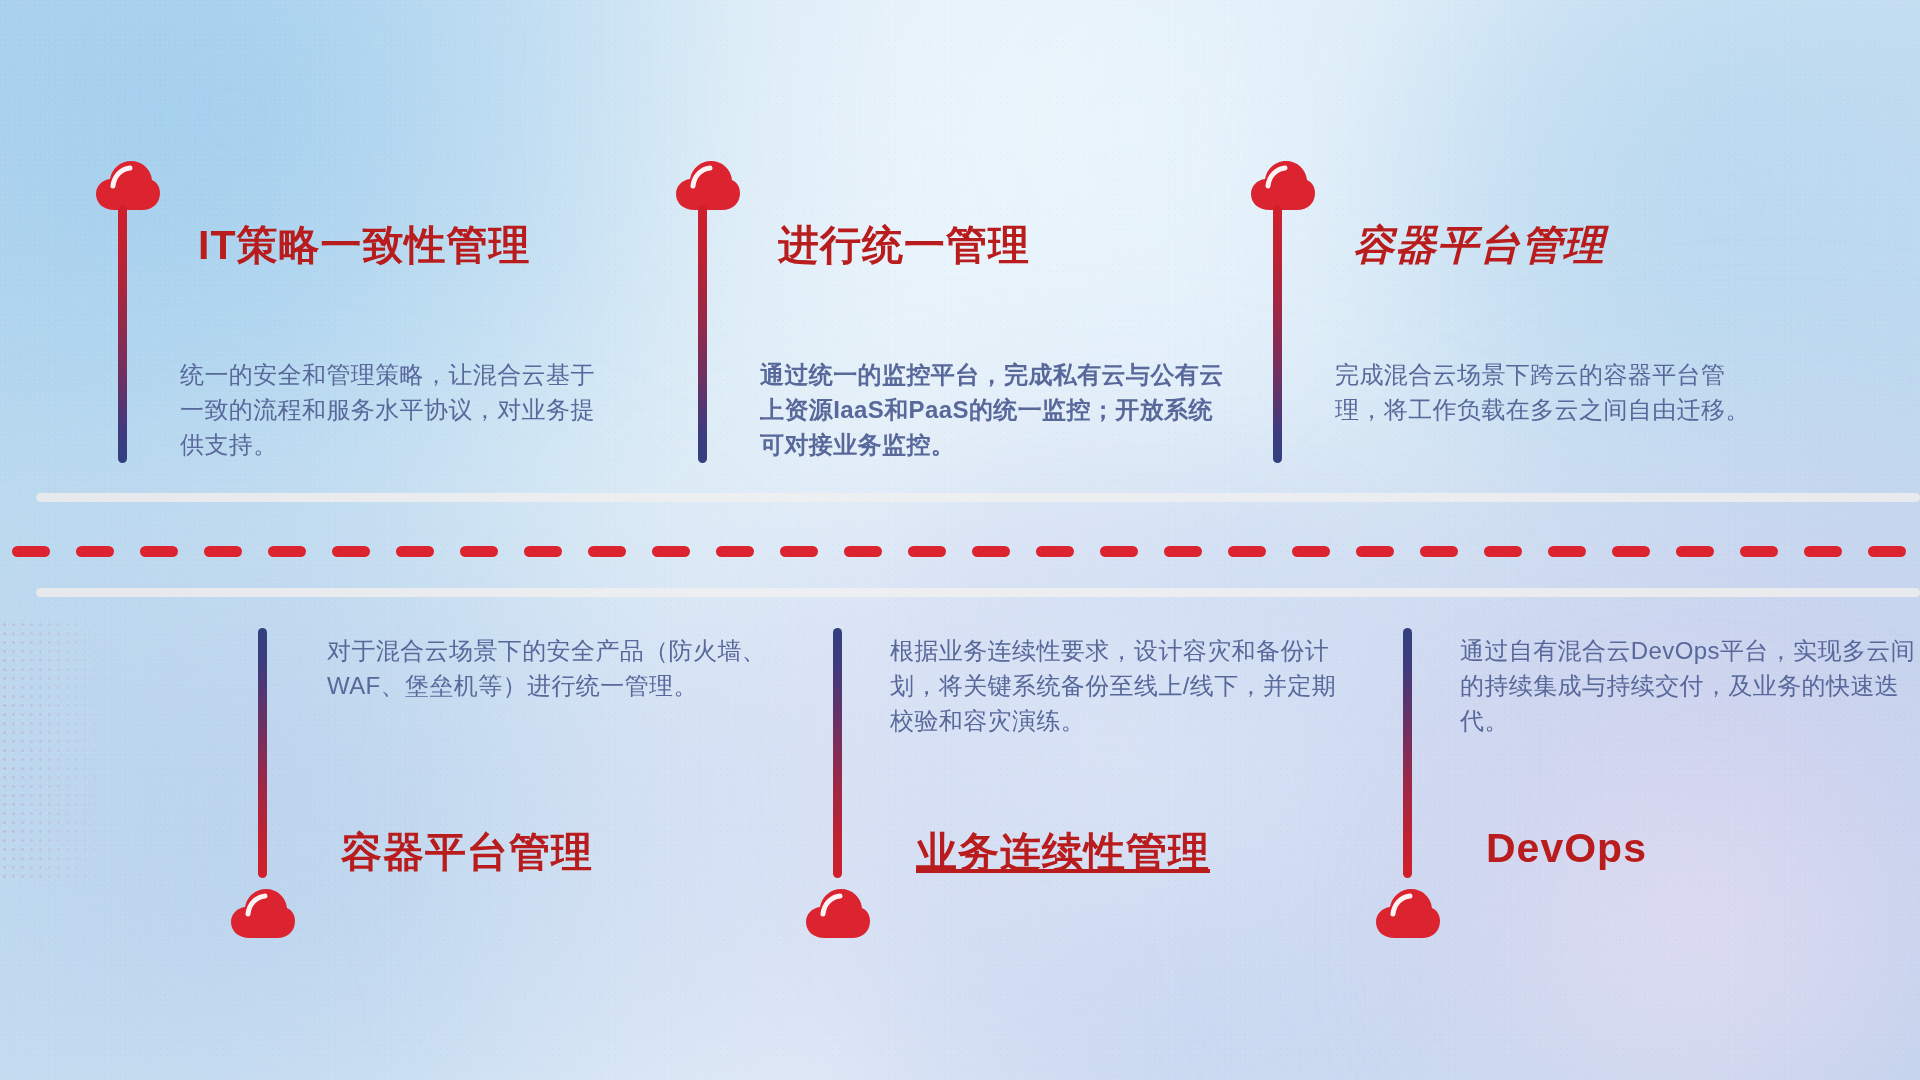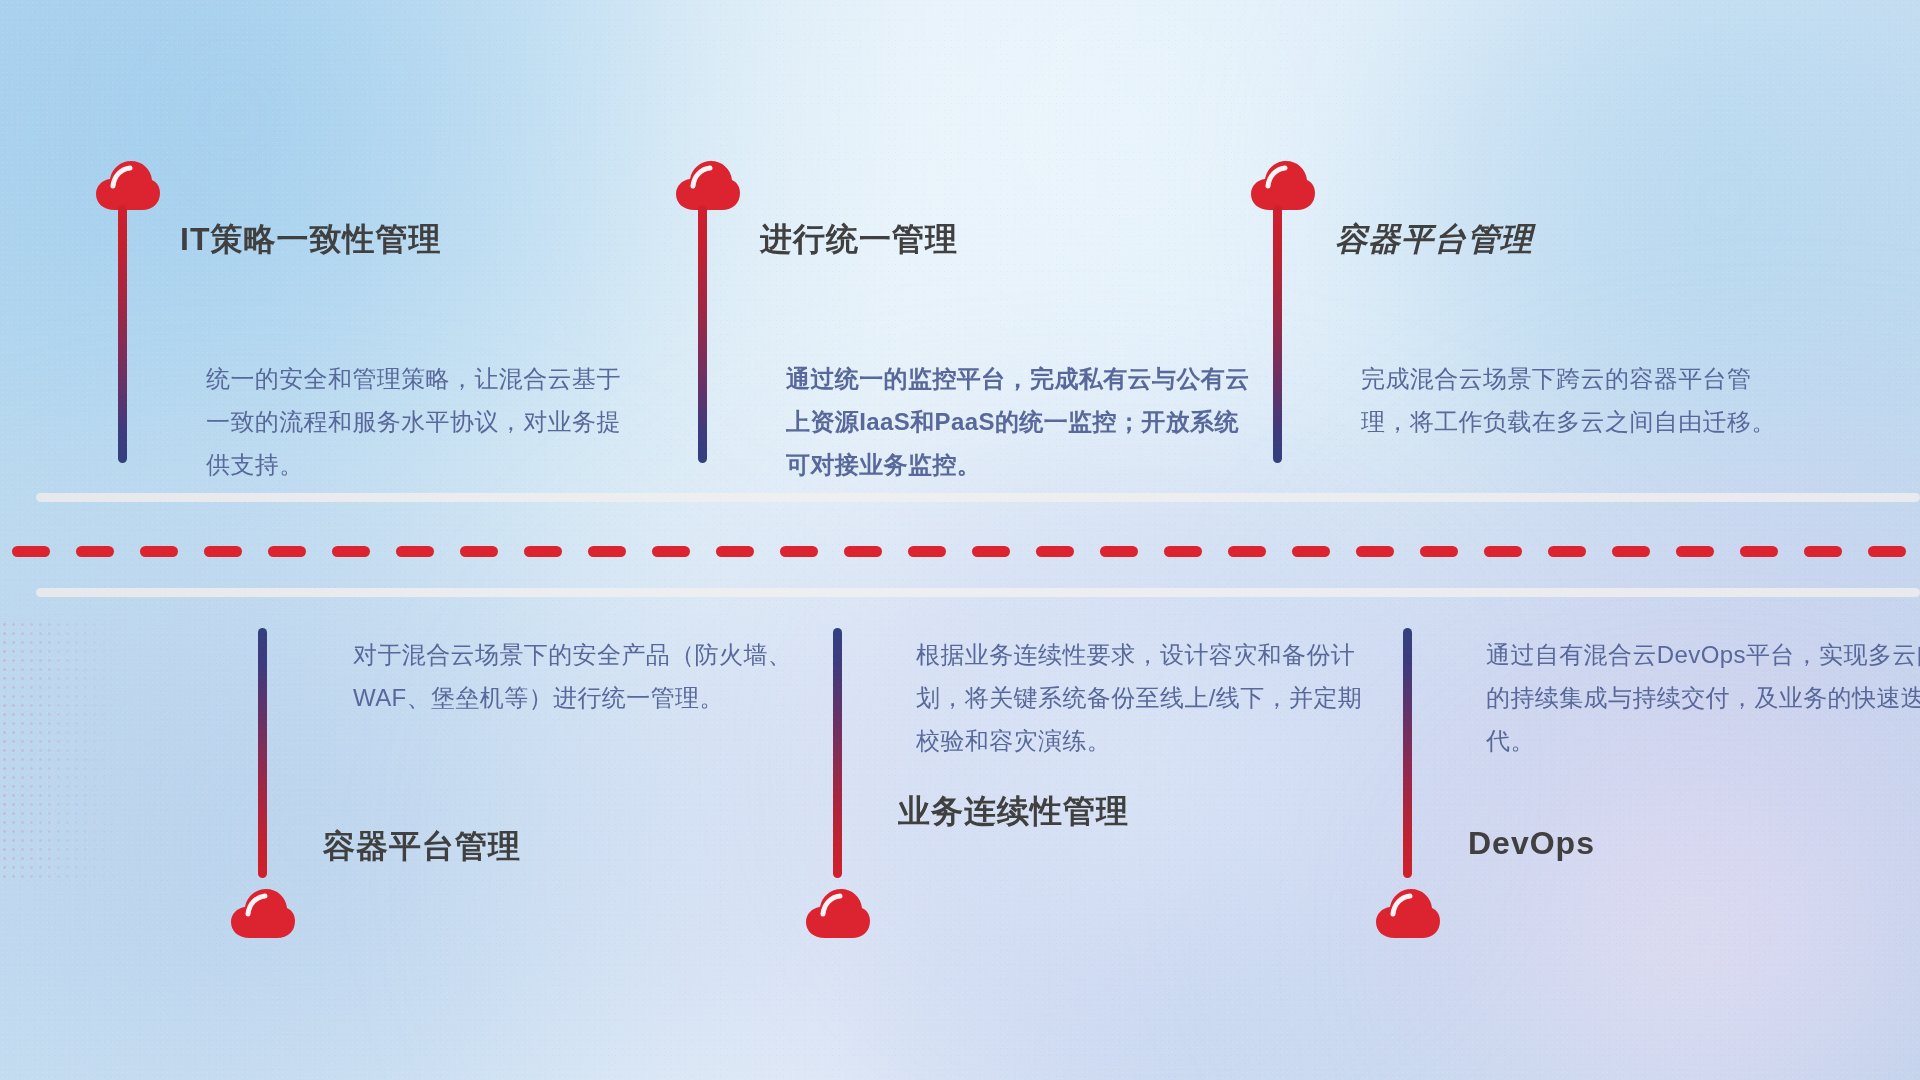--- a/index.html
+++ b/index.html
@@ -165,34 +165,34 @@
 
   .cloud-icon {
     position: absolute;
     width: 66px;
     height: 52px;
   }
   .cloud-icon svg { display: block; width: 100%; height: 100%; }
 
   .col-heading {
     position: absolute;
-    font-size: 32px;
+    font-size: 41px;
     font-weight: 700;
-    color: #404040;
+    color: #b91c1c;
     letter-spacing: 1px;
     white-space: nowrap;
+    margin-left: 18px;
   }
   .col-body {
     position: absolute;
     font-size: 24px;
-    line-height: 43px;
+    line-height: 35px;
     color: #58689a;
     letter-spacing: 0.4px;
     width: 430px;
-    margin-left: 26px;
   }
   .col-body.wide { width: 470px; }
 </style>
 </head>
 <body>
 
 <div id="stage">
 
   <div class="bg-base"></div>
   <div class="bg-blob blob-a"></div>
@@ -292,21 +292,21 @@
 
   <div class="col" style="left:730px; top:0px;">
     <div class="stem stem-bottom" style="left:103px; top:628px; height:250px;"></div>
     <div class="cloud-icon" style="left:75px; top:888px;">
       <svg viewBox="0 0 66 52" xmlns="http://www.w3.org/2000/svg">
         <path d="M20 50 C8 50 1 43 1 34 C1 26 7 20 15 19 C17 8 26 1 36 1 C47 1 56 9 57 20 C62 22 65 27 65 33 C65 43 58 50 47 50 Z" fill="#dc2430"></path>
         <path d="M18 26 C19 16 26 9 35 8" stroke="#ffffff" stroke-width="5" stroke-linecap="round" fill="none" opacity="0.95"></path>
       </svg>
     </div>
     <div class="col-body wide" style="left:160px; top:633px;">根据业务连续性要求，设计容灾和备份计划，将关键系统备份至线上/线下，并定期校验和容灾演练。</div>
-    <div class="col-heading" style="left:168px; top:790px;">业务连续性管理</div>
+    <div class="col-heading" style="left:168px; top:825px;text-decoration:underline;">业务连续性管理</div>
   </div>
 
   <div class="col" style="left:1300px; top:0px;">
     <div class="stem stem-bottom" style="left:103px; top:628px; height:250px;"></div>
     <div class="cloud-icon" style="left:75px; top:888px;">
       <svg viewBox="0 0 66 52" xmlns="http://www.w3.org/2000/svg">
         <path d="M20 50 C8 50 1 43 1 34 C1 26 7 20 15 19 C17 8 26 1 36 1 C47 1 56 9 57 20 C62 22 65 27 65 33 C65 43 58 50 47 50 Z" fill="#dc2430"></path>
         <path d="M18 26 C19 16 26 9 35 8" stroke="#ffffff" stroke-width="5" stroke-linecap="round" fill="none" opacity="0.95"></path>
       </svg>
     </div>

